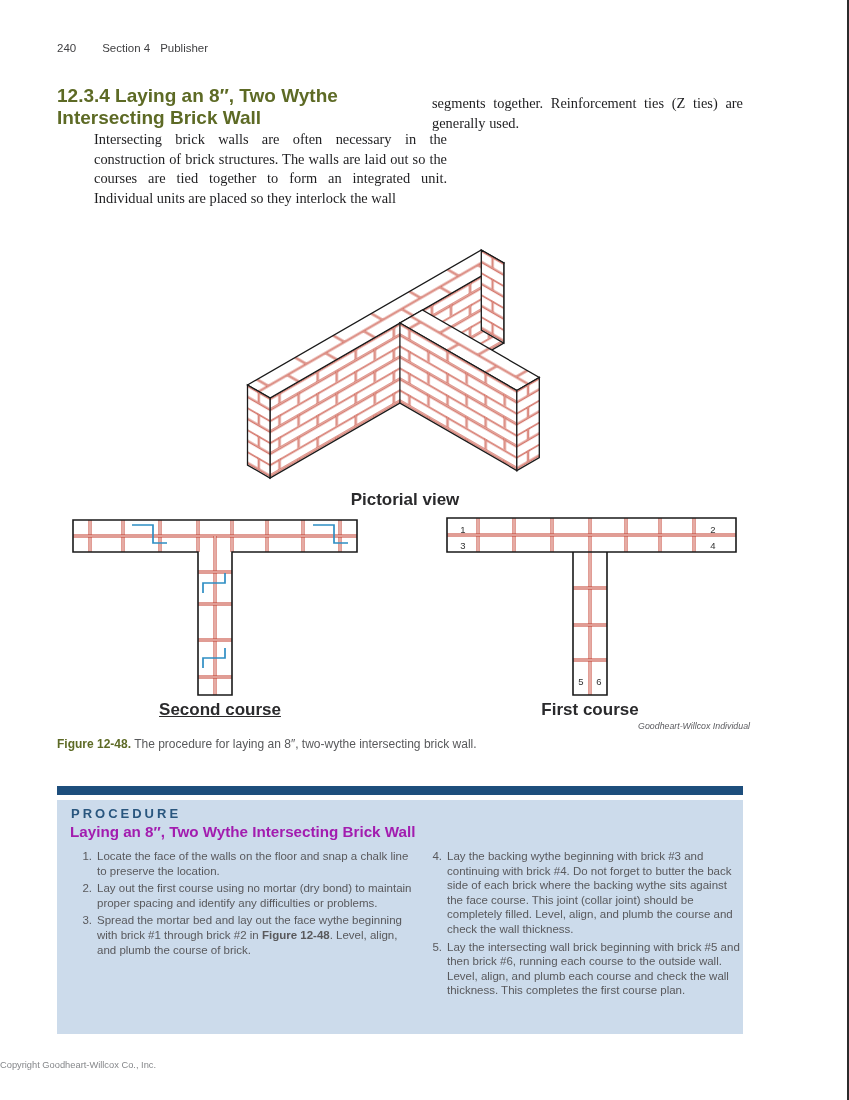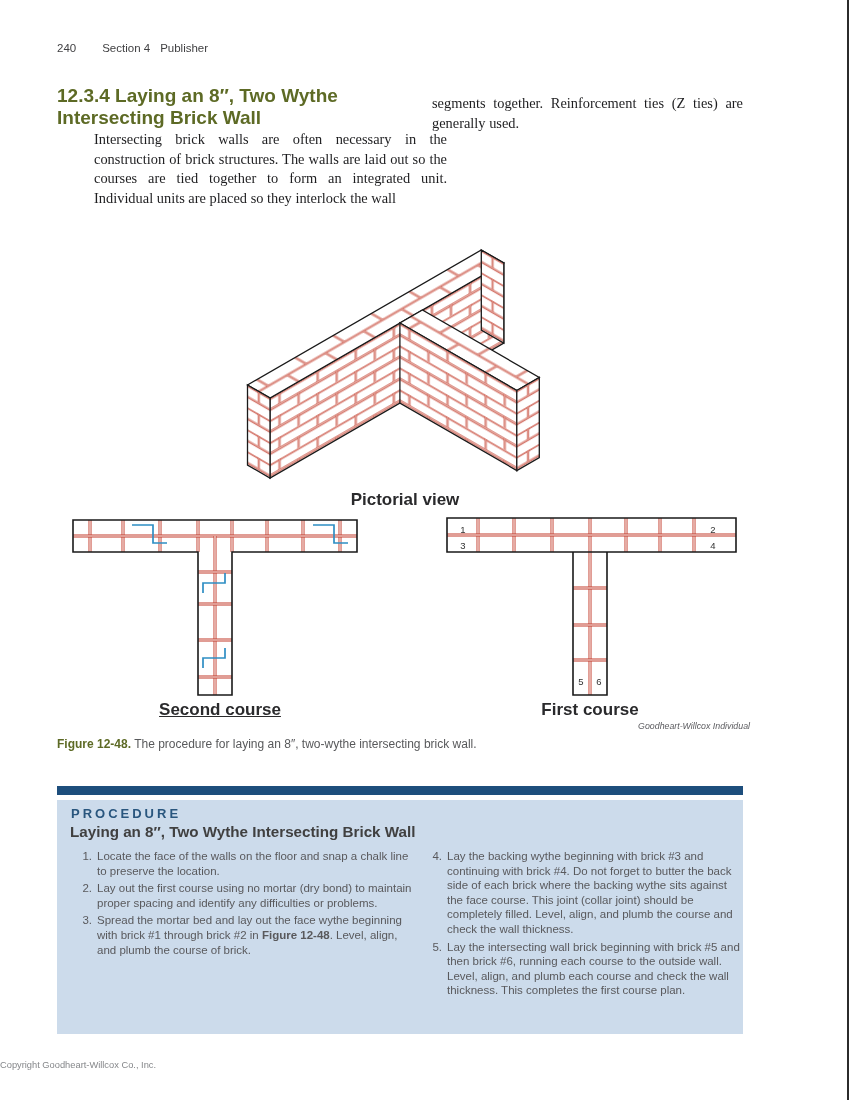--- a/index.html
+++ b/index.html
@@ -27,21 +27,21 @@
   .pictorial-label{left:240px;top:490px;width:330px;}
   .second-label{left:70px;top:700px;width:300px;text-decoration:underline;}
   .first-label{left:440px;top:700px;width:300px;}
   .credit{left:450px;top:721px;width:300px;text-align:right;font-style:italic;font-size:8.8px;color:#5b5b5f;}
   .caption{left:57px;top:737px;width:694px;font-size:12px;color:#58595b;}
   .caption .fig-ref{font-weight:bold;color:#5d6a25;}
   
   .proc-bar{left:57px;top:786px;width:686px;height:9px;background:#1d4e7c;}
   .proc-box{left:57px;top:800px;width:686px;height:234px;background:#ccdbeb;}
   .kicker{left:71px;top:806px;font-size:13px;font-weight:bold;letter-spacing:3px;color:#29567e;}
-  .proc-title{left:70px;top:823px;width:600px;font-size:15.2px;font-weight:bold;color:#404040;}
+  .proc-title{left:70px;top:823px;width:600px;font-size:15.2px;font-weight:bold;color:#a21caf;}
   .steps{font-size:11.5px;line-height:14.6px;color:#59595c;}
   .steps-left{left:74px;top:849px;width:344px;}
   .steps-right{left:424px;top:849px;width:320px;}
   .step{display:flex;margin-bottom:3px;}
   .step .num{flex:none;width:18px;text-align:right;margin-right:5px;}
   .step b{font-weight:bold;}
   
   .footer{left:0;top:1060px;width:750px;font-size:9.3px;color:#85878a;}
   svg{display:block;}
   svg text{font-family:"Liberation Sans",sans-serif;}

